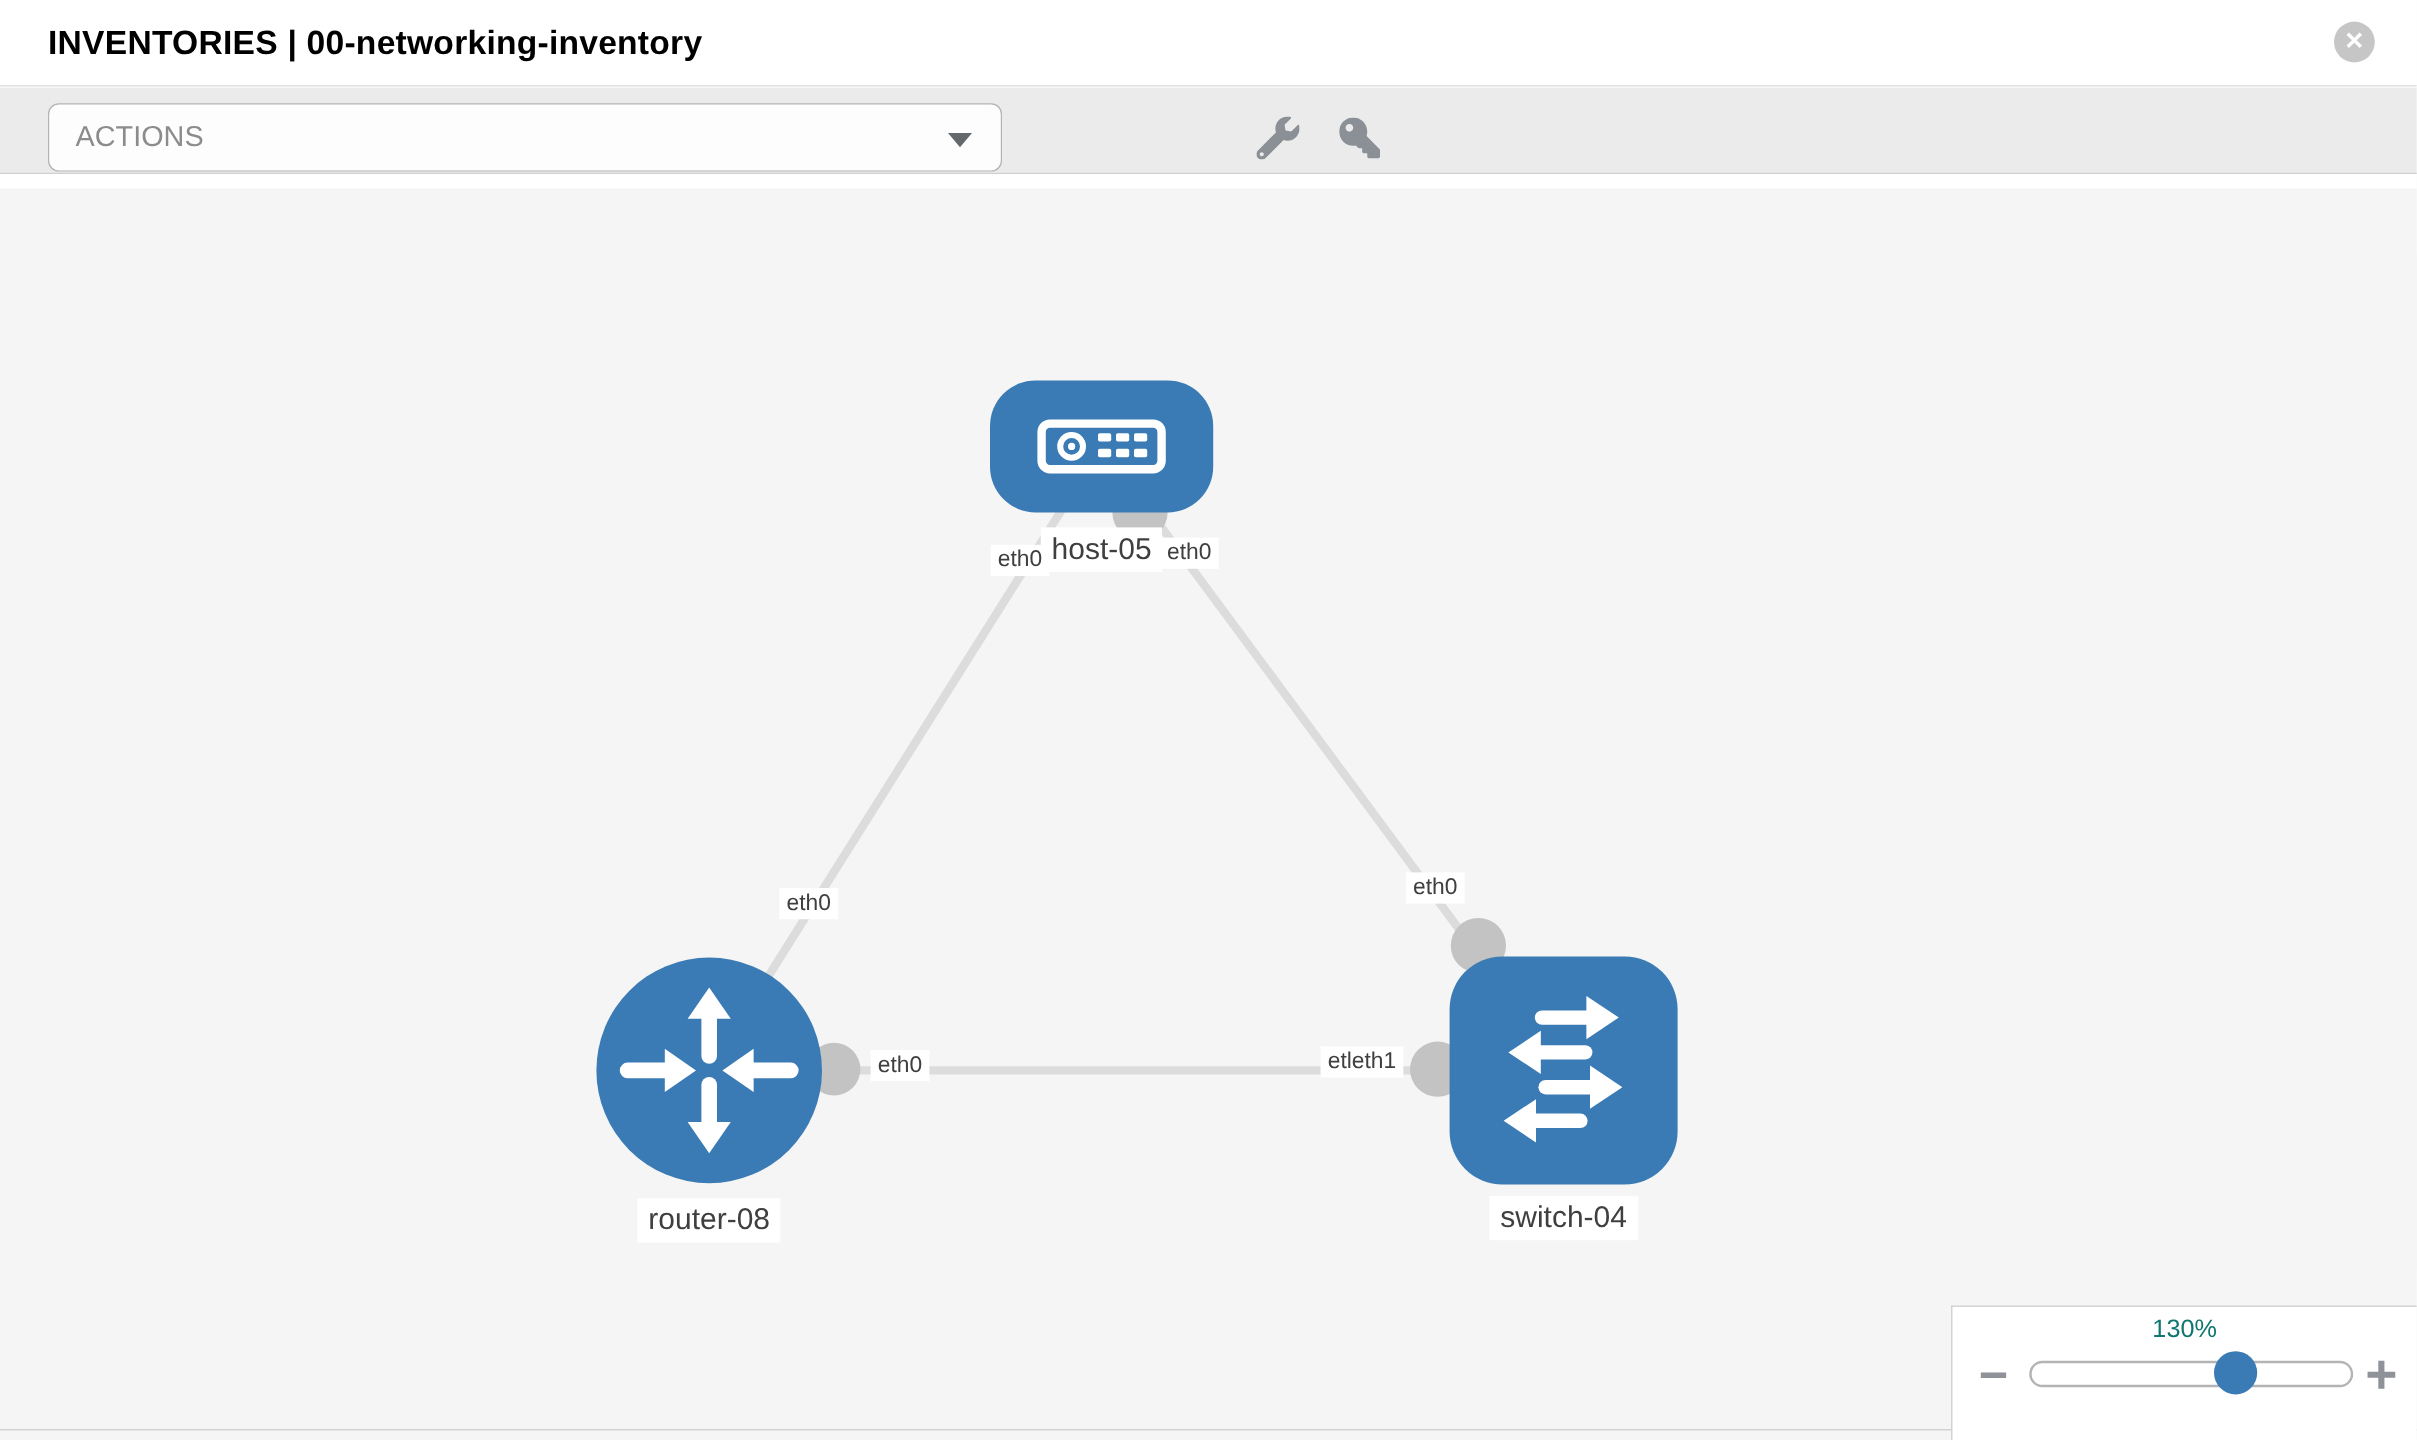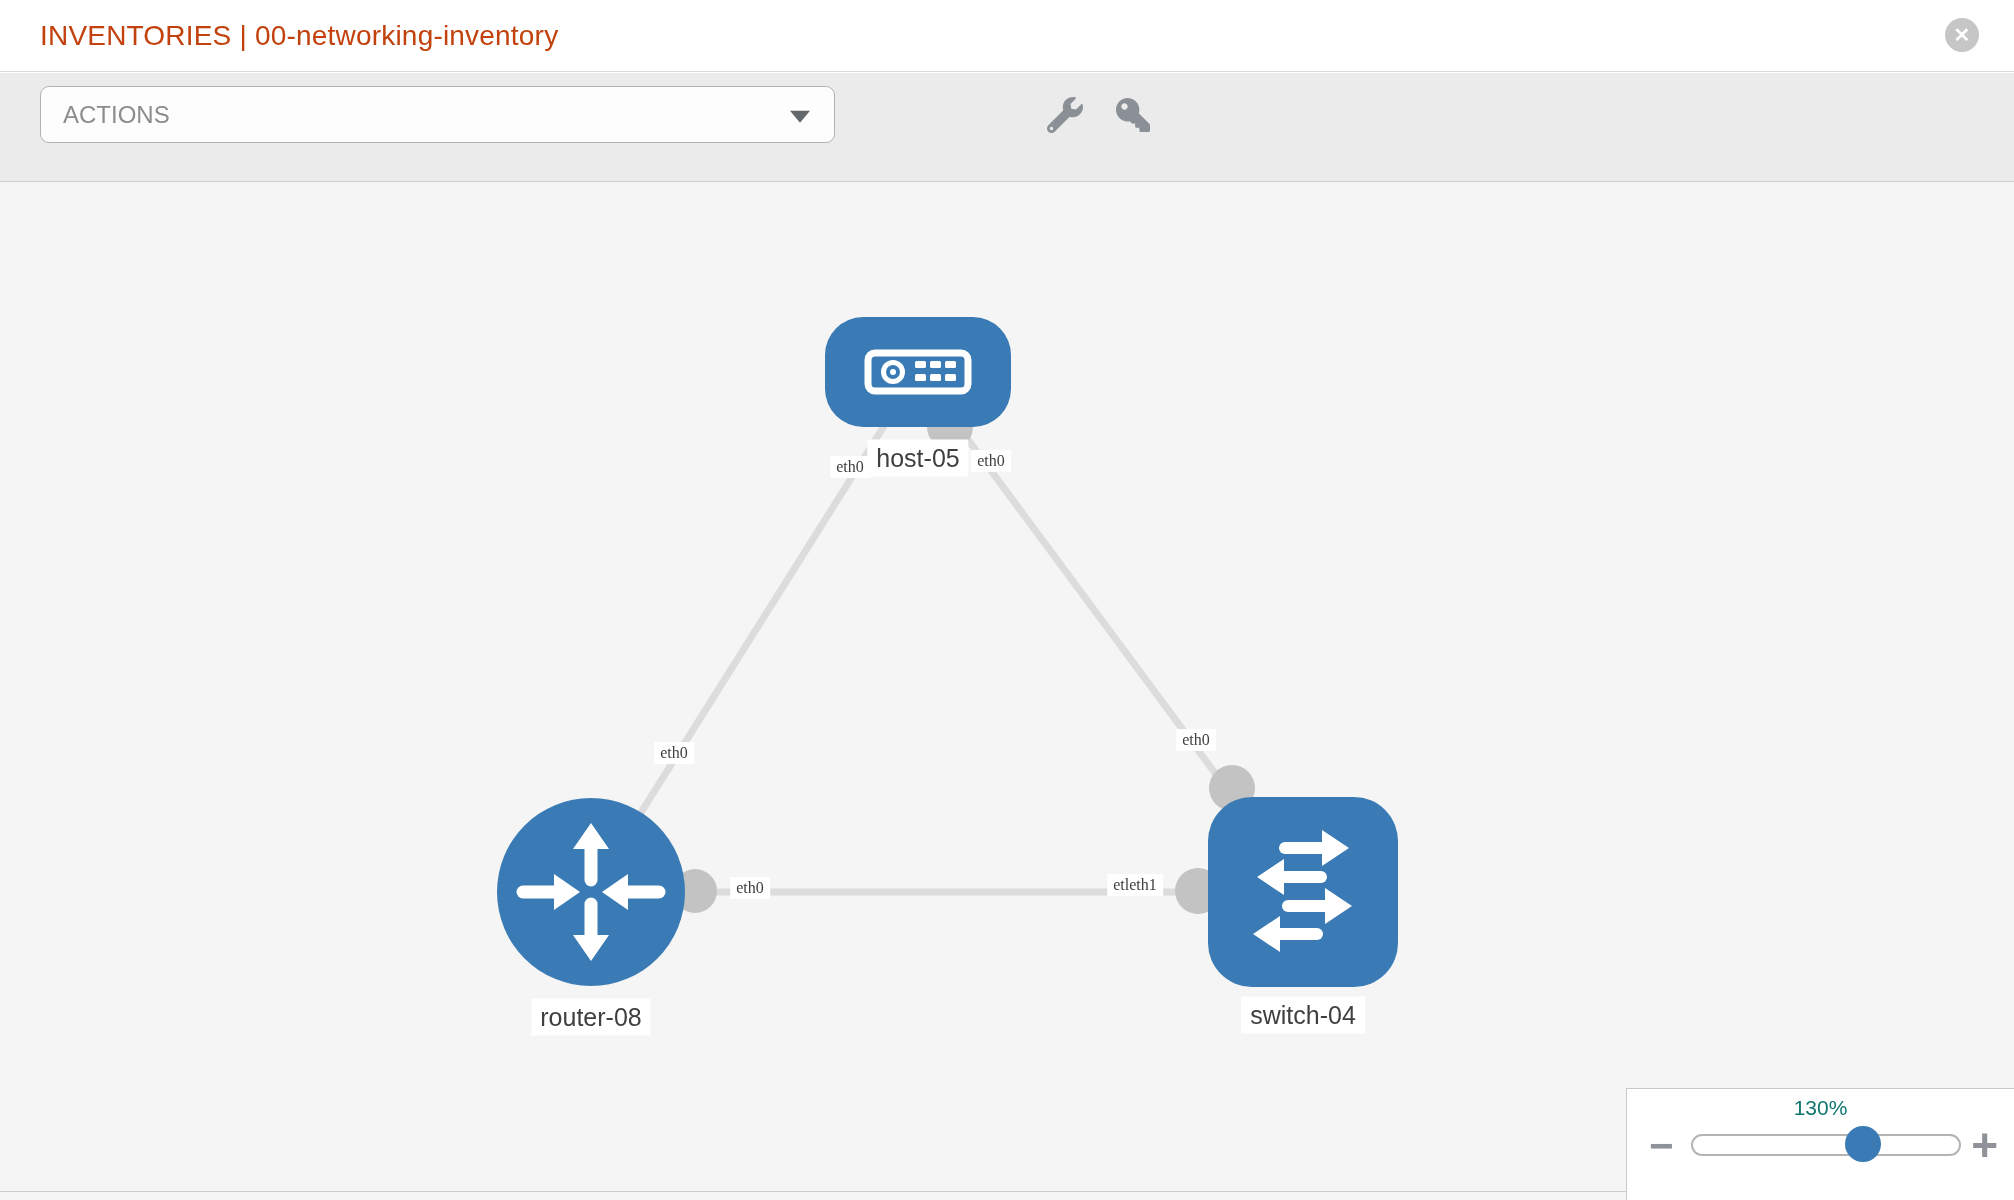--- a/index.html
+++ b/index.html
@@ -1,41 +1,41 @@
 <!DOCTYPE html>
 <html><head>
 <meta charset="utf-8">
 <style>
   * { margin:0; padding:0; box-sizing:border-box; }
   html,body { width:2014px; height:1200px; overflow:hidden; }
   body { font-family:"Liberation Sans", sans-serif; background:#ffffff; position:relative; }
 
   
   .header { position:absolute; top:0; left:0; width:2014px; height:72px; background:#ffffff; border-bottom:1px solid #d9d9d9; z-index:10; }
-  .header-title { position:absolute; left:40px; top:50%; transform:translateY(-50%); font-size:28px; font-weight:normal; color:#c2410c; letter-spacing:.2px; }
+  .header-title { position:absolute; left:40px; top:50%; transform:translateY(-50%); font-size:28px; font-weight:bold; color:#000000; letter-spacing:.2px; }
   .close-btn { position:absolute; right:35px; top:18px; width:34px; height:34px; border-radius:50%; background:#c6c6c6; color:#ffffff; display:flex; align-items:center; justify-content:center; font-size:20px; font-weight:bold; cursor:pointer; line-height:1; }
 
   
-  .toolbar { position:absolute; top:73px; left:0; width:2014px; height:109px; background:#ebebeb; border-bottom:1px solid #cfcfcf; z-index:10; }
+  .toolbar { position:absolute; top:73px; left:0; width:2014px; height:72px; background:#ebebeb; border-bottom:1px solid #cfcfcf; z-index:10; }
   .select { position:absolute; top:13px; height:57px; background:#fdfdfd; border:1px solid #b3b3b3; border-radius:9px; display:flex; align-items:center; padding:0 22px; color:#8c8c8c; font-size:24px; cursor:pointer; }
   .select .caret { position:absolute; right:24px; top:50%; transform:translateY(-35%); width:0; height:0; border-left:10px solid transparent; border-right:10px solid transparent; border-top:12px solid #63686d; }
   .select-actions { left:40px; width:795px; }
   .select-search { left:1185px; width:805px; }
   .tool-icon-btn { position:absolute; top:22px; width:40px; height:40px; display:flex; align-items:center; justify-content:center; cursor:pointer; }
   .tool-icon-btn.wrench { left:1045px; }
   .tool-icon-btn.key { left:1113px; }
 
   
   .canvas { position:absolute; top:157px; left:0; width:2014px; height:1043px; background:#f5f5f5; z-index:1; }
   .canvas-bottom-line { position:absolute; left:0; right:0; bottom:8px; border-top:1px solid #cbcbcb; }
   .topology-svg { position:absolute; top:0; left:0; }
 
   .node-label, .iface-label { position:absolute; transform:translate(-50%,-50%); background:#ffffff; color:#3f3f3f; white-space:nowrap; z-index:3; }
   .node-label { font-size:25px; padding:4px 9px; }
-  .iface-label { font-size:16px; padding:2px 6px;font-family:Liberation Serif, serif; }
+  .iface-label { font-size:19px; padding:2px 6px; }
 
   
   .zoom-panel { position:absolute; right:0; bottom:0; width:388px; height:112px; background:#ffffff; border:1px solid #c9c9c9; border-right:none; border-bottom:none; z-index:20; }
   .zoom-value { position:absolute; top:7px; left:0; width:100%; text-align:center; font-size:21px; color:#0f766e; }
   .zoom-minus, .zoom-plus { position:absolute; color:#8f9399; font-weight:bold; cursor:pointer; line-height:1; }
   .zoom-minus { left:22px; top:36px; font-size:42px; }
   .zoom-plus  { right:16px; top:33px; font-size:46px; }
   .zoom-track { position:absolute; left:64px; top:45px; width:270px; height:22px; background:#ffffff; border:2px solid #b4b4b4; border-radius:12px; cursor:pointer; }
   .zoom-thumb { position:absolute; left:218px; top:37px; width:36px; height:36px; border-radius:50%; background:#3a7bb5; cursor:grab; }
 </style>

